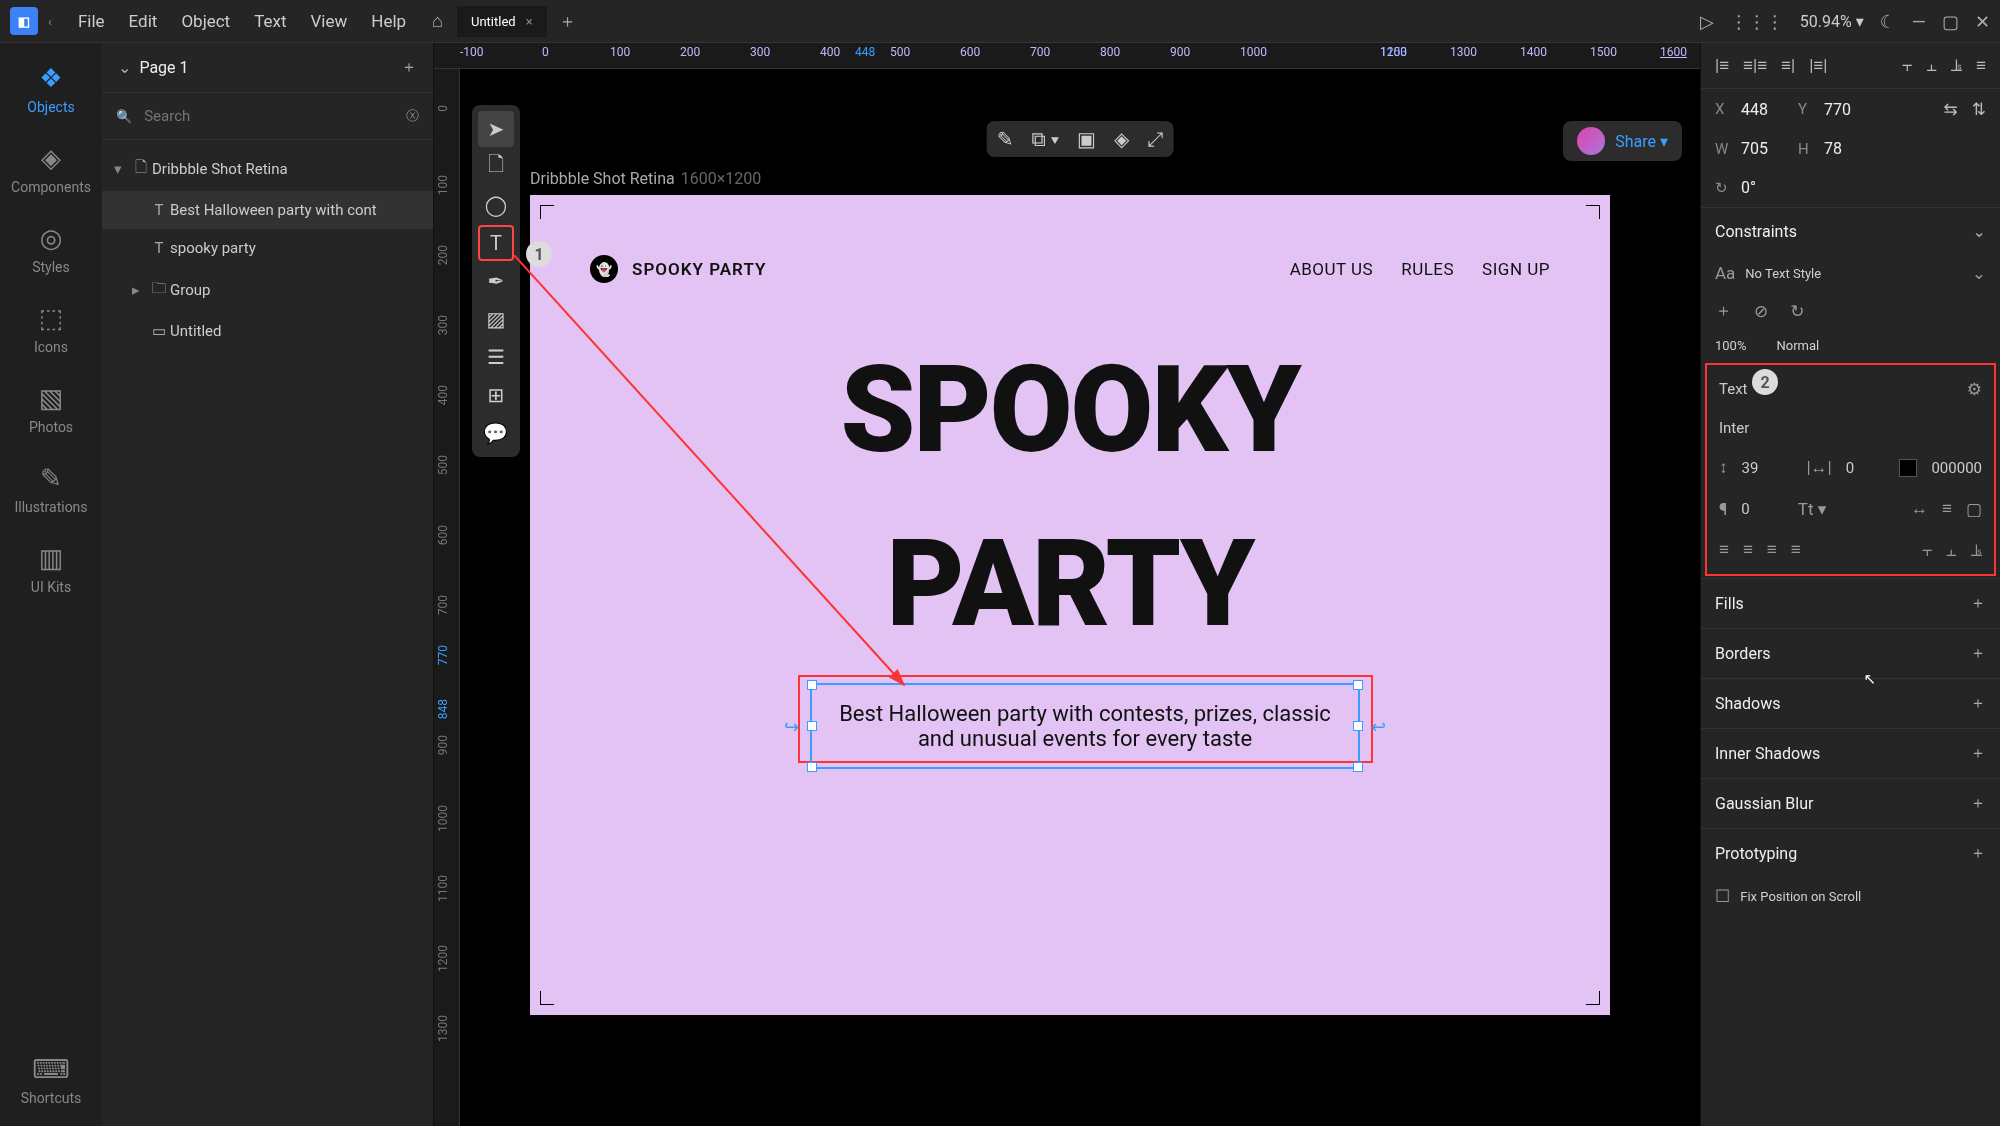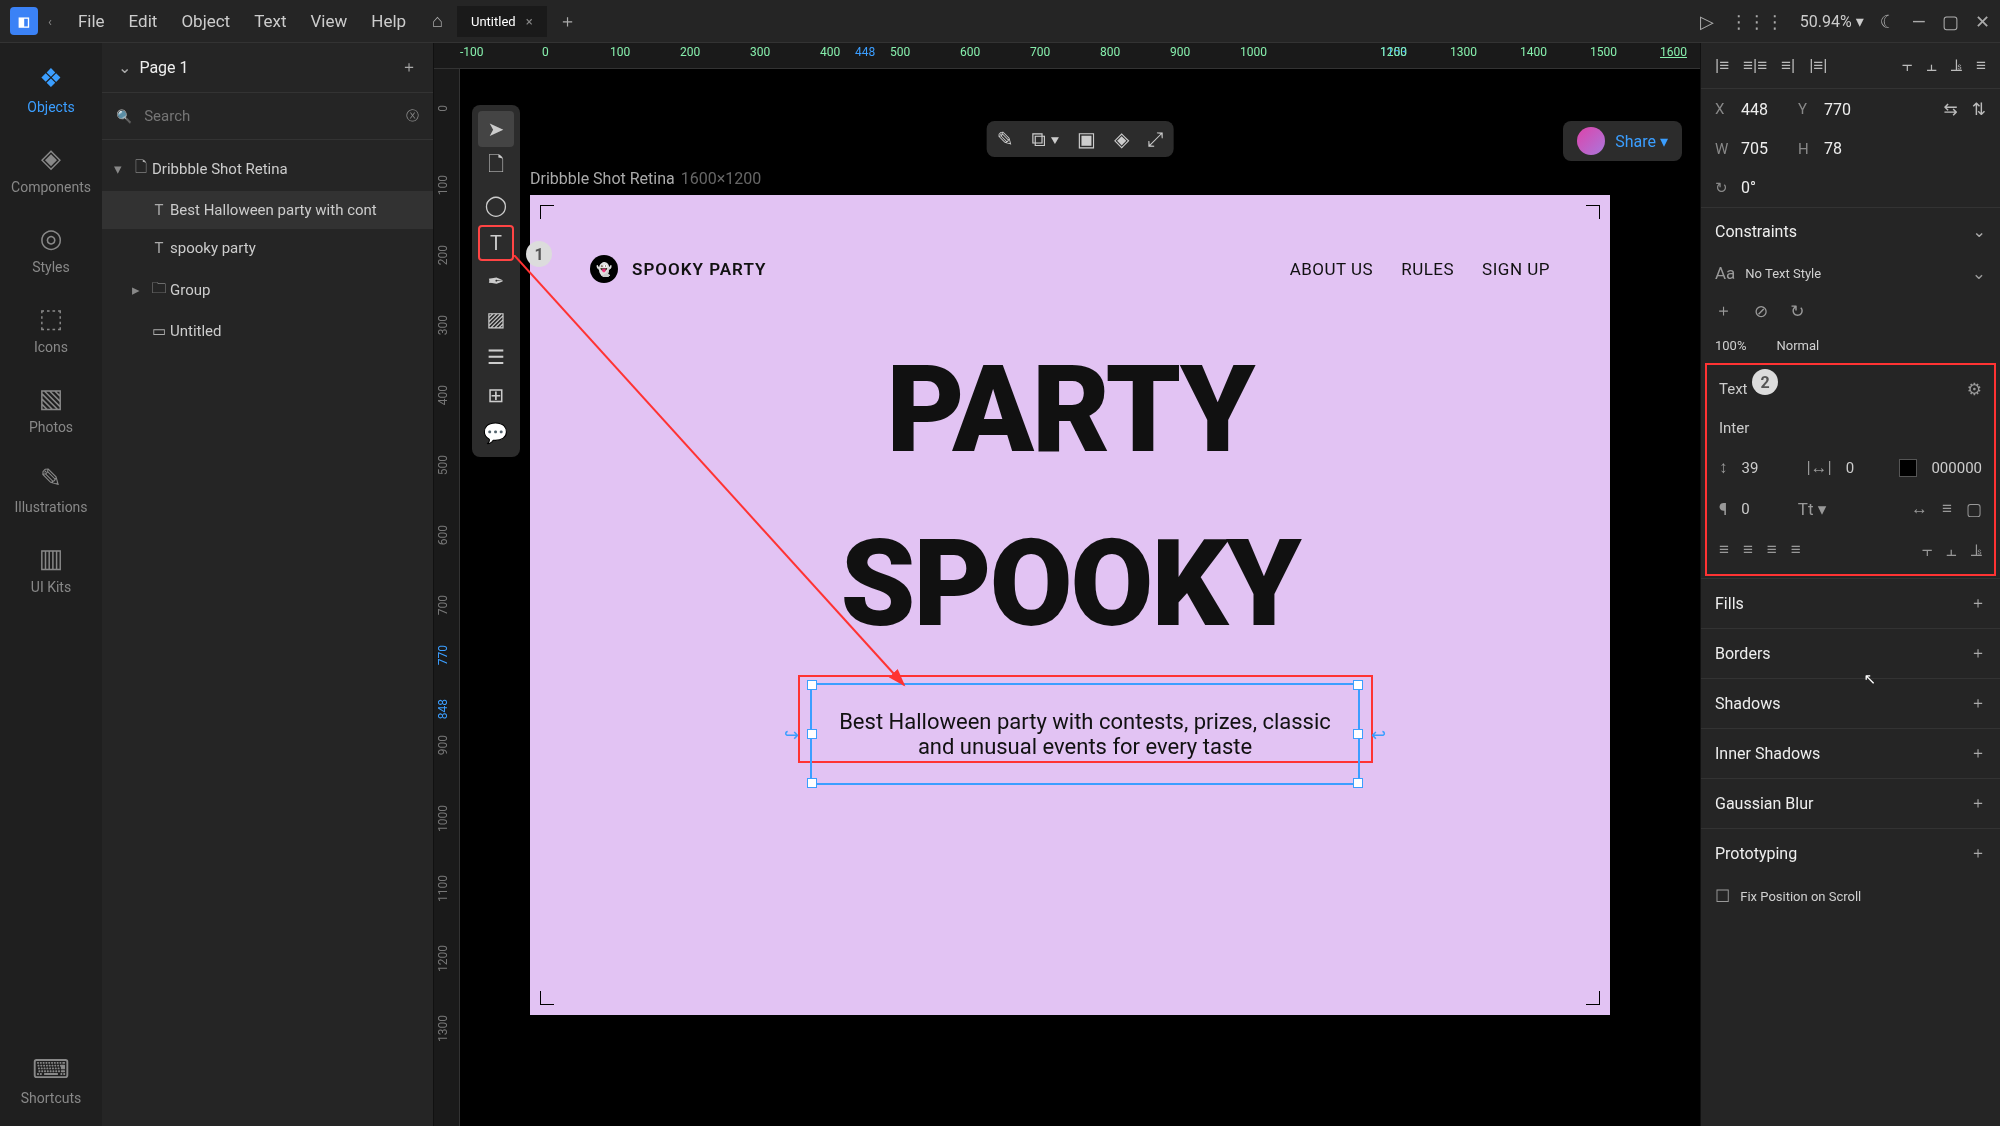--- a/index.html
+++ b/index.html
@@ -39,21 +39,21 @@
 .layers .tree { flex:1; padding: 6px 0; }
 .layers .node { display:flex; align-items:center; padding: 10px 12px; color:#ccc; font-size: 15px; cursor:pointer; }
 .layers .node .arrow { width:16px; color:#888; }
 .layers .node .ico { width:22px; text-align:center; color:#aaa; }
 .layers .node.selected { background:#323232; }
 .layers .node.depth1 { padding-left: 30px; }
 
 
 .canvaswrap { flex:1; position:relative; background:#000; display:flex; flex-direction:column; }
 .ruler-h { height: 26px; background:#1a1a1a; border-bottom:1px solid #333; position:relative; overflow:hidden; }
-.ruler-h .tick { position:absolute; top:2px; font-size:12px; color:#86efac; }
+.ruler-h .tick { position:absolute; top:2px; font-size:12px; color:#c4b5fd; }
 .ruler-h .tick.hl { color:#3b9eff; }
 .canvas-body { flex:1; position:relative; display:flex; }
 .ruler-v { width:26px; background:#1a1a1a; border-right:1px solid #333; position:relative; }
 .ruler-v .tick { position:absolute; left:2px; font-size:12px; color:#777; writing-mode:vertical-rl; transform: rotate(180deg); }
 .ruler-v .tick.hl { color:#3b9eff; }
 .stage { flex:1; position:relative; }
 
 
 .tools-left { position:absolute; left:12px; top:36px; background:#2c2c2c; border-radius:8px; padding:6px; display:flex; flex-direction:column; gap:2px; z-index:20; }
 .tools-left .tool { width:36px; height:36px; display:flex; align-items:center; justify-content:center; color:#ccc; border-radius:4px; cursor:pointer; font-size:20px; }
@@ -78,21 +78,21 @@
 
 .inner { position:absolute; left:60px; top:50px; right:60px; bottom:180px; background:#e2c3f3; }
 .nav { display:flex; align-items:center; padding: 10px 0; }
 .nav .logo2 { width:28px; height:28px; border-radius:50%; background:#000; display:flex; align-items:center; justify-content:center; color:#fff; margin-right:14px; }
 .nav .brand { font-weight:600; letter-spacing:1px; color:#111; font-size:17px; }
 .nav .navsp { flex:1; }
 .nav .link { margin-left:28px; color:#111; font-size:17px; letter-spacing:0.5px; }
 
 .headline { text-align:center; margin-top:60px; font-weight:900; color:#111; font-size:120px; line-height:0.95; letter-spacing:-2px; }
 
-.selbox { position:absolute; left:280px; top:488px; width:550px; padding: 24px 20px; border:2px solid #3b9eff; background:transparent; text-align:center; color:#111; font-size:22px; }
+.selbox { position:absolute; left:280px; top:488px; width:550px; padding: 16px 20px; border:2px solid #3b9eff; background:transparent; text-align:center; color:#111; font-size:22px; }
 .selbox .h { position:absolute; width:10px; height:10px; background:#fff; border:1px solid #3b9eff; }
 .selbox .h-tl { left:-5px; top:-5px; } .selbox .h-tr { right:-5px; top:-5px; } .selbox .h-bl { left:-5px; bottom:-5px; } .selbox .h-br { right:-5px; bottom:-5px; }
 .selbox .h-ml { left:-5px; top:50%; margin-top:-5px; } .selbox .h-mr { right:-5px; top:50%; margin-top:-5px; }
 .selbox .wrap-ico-l { position:absolute; left:-28px; top:50%; margin-top:-10px; color:#3b9eff; font-size:18px; }
 .selbox .wrap-ico-r { position:absolute; right:-28px; top:50%; margin-top:-10px; color:#3b9eff; font-size:18px; }
 .redout { position:absolute; left:268px; top:480px; width:575px; height:88px; border:2px solid #ff3333; }
 
 
 .anno1 { position:absolute; left:66px; top:172px; width:26px; height:26px; border-radius:50%; background:#dcdcdc; color:#555; display:flex; align-items:center; justify-content:center; font-weight:bold; z-index:30; font-size:16px; }
 .arrow-svg { position:absolute; left:54px; top:186px; width:500px; height:440px; z-index:25; pointer-events:none; }
@@ -320,22 +320,22 @@
 
           <div class="inner">
             <div class="nav">
               <div class="logo2">👻</div>
               <div class="brand">SPOOKY PARTY</div>
               <div class="navsp"></div>
               <div class="link">ABOUT US</div>
               <div class="link">RULES</div>
               <div class="link">SIGN UP</div>
             </div>
+            <div class="headline">SPOOKY</div>
             <div class="headline">PARTY</div>
-            <div class="headline">SPOOKY</div>
           </div>
 
           <div class="redout"></div>
           <div class="selbox">
             <span>Best Halloween party with contests, prizes, classic and unusual events for every taste</span>
             <div class="h h-tl"></div>
             <div class="h h-tr"></div>
             <div class="h h-bl"></div>
             <div class="h h-br"></div>
             <div class="h h-ml"></div>

